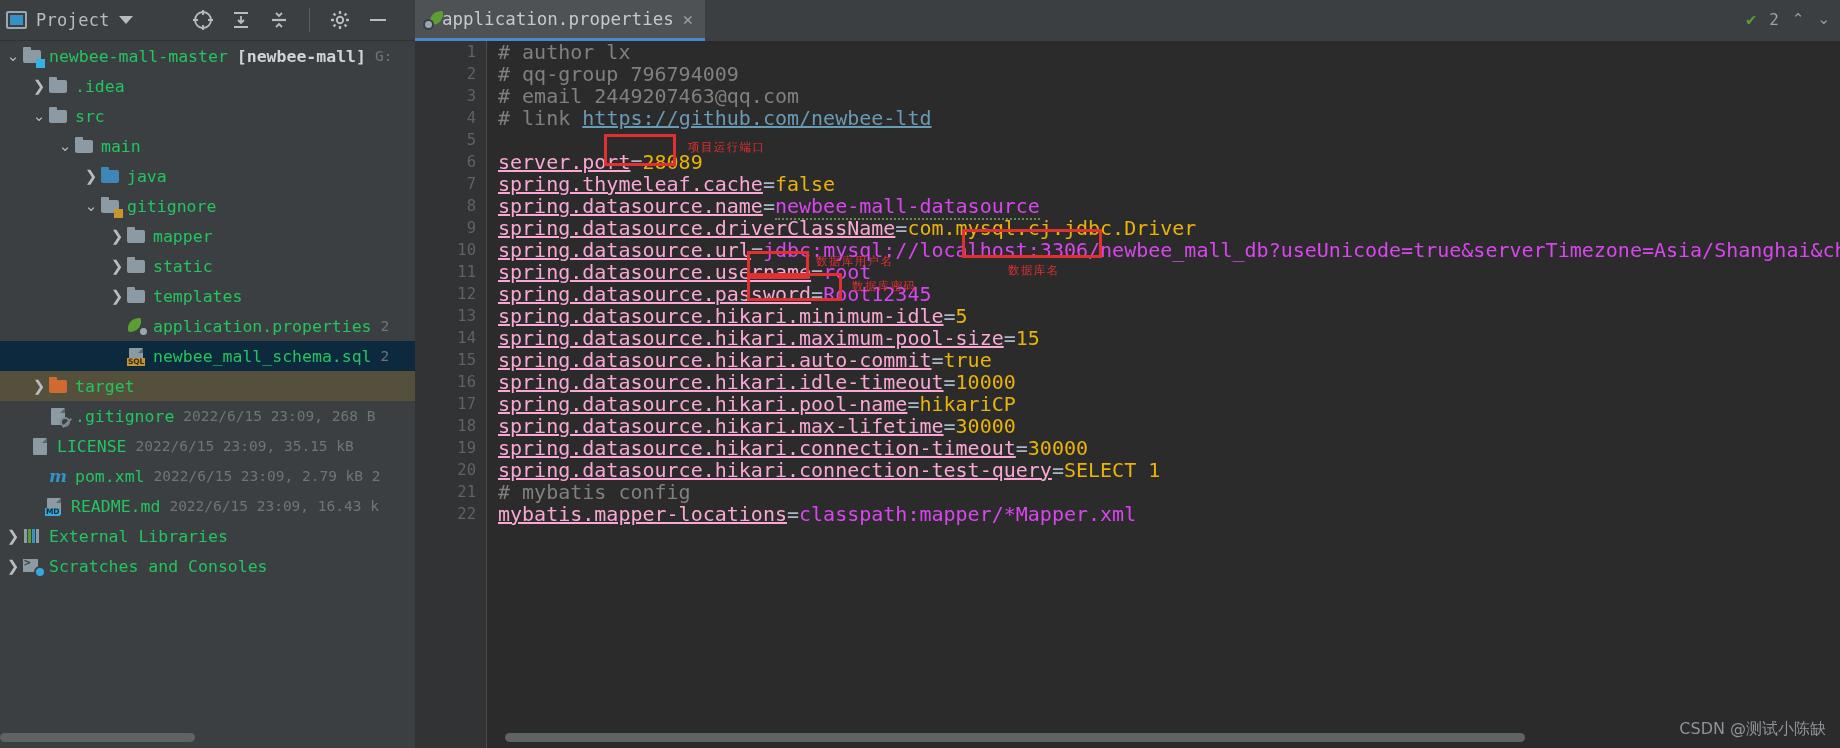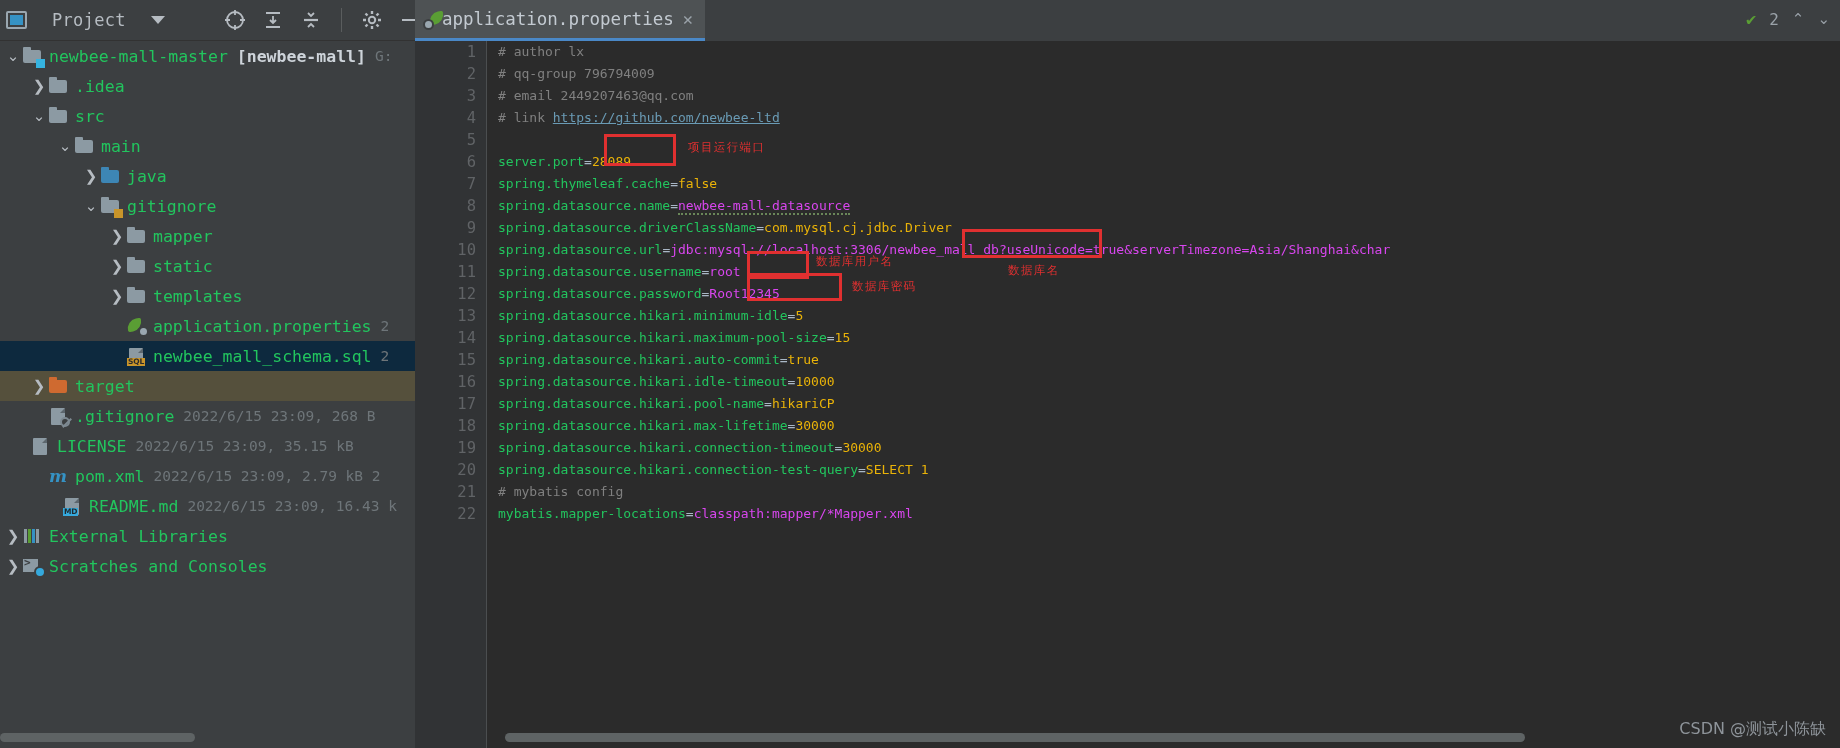--- a/index.html
+++ b/index.html
@@ -13,21 +13,21 @@
 
   
   #sidebar {
     position: absolute; left: 0; top: 0; width: 415px; height: 748px;
     background: #3c3f41;
   }
   #tool-header {
     height: 41px; background: #3c3f41; display: flex; align-items: center;
     padding: 0 6px; border-bottom: 1px solid #323232;
   }
-  .th-left { display: flex; align-items: center; gap: 25px; }
+  .th-left { display: flex; align-items: center; gap: 9px; }
   .proj-icon {
     width: 21px; height: 18px; border: 2px solid #9aa7b0; border-radius: 2px;
     display:flex; align-items:center; justify-content:center;
   }
   .proj-icon i { display:block; width: 13px; height: 10px; background: #3592c4; }
   #tool-title { color: #b6bcc2; font-size: 17px; letter-spacing: .3px; }
   .caret-down {
     width: 0; height: 0; border-left: 7px solid transparent;
     border-right: 7px solid transparent; border-top: 8px solid #b6bcc2;
   }
@@ -116,24 +116,24 @@
 
   #code-wrap { position:absolute; left:0; top:41px; right:0; bottom:0; background:#2b2b2b; }
   #gutter {
     position:absolute; left:0; top:0; width:72px; height:100%; background:#313335;
     border-right:1px solid #4b4e50;
   }
   .lnum { height:22px; line-height:22px; text-align:right; padding-right:10px;
           color:#606366; font-size:15.5px; }
   #code {
     position:absolute; left:83px; top:0; right:0; bottom:0; overflow:hidden;
-    font-size:13px; line-height:22px; white-space:pre; color:#a9b7c6;
+    font-size:20px; line-height:22px; white-space:pre; color:#a9b7c6;
   }
   .cl { height:22px; }
-  .k { color:#22c55e; }       
+  .k { color:#f9a8d4;text-decoration:underline; }       
   .e { color:#a9b7c6; }       
   .v { color:#eab308; }       
   .vg { color:#d946ef; }      
   .cm { color:#808080; }      
   .lnk { color:#6a9bb5; text-decoration: underline; }
   .sq { border-bottom: 2px dotted #6a8759; }
 
   
   .redbox { position:absolute; border:3px solid #e03030; pointer-events:none; }
   .cnlabel { position:absolute; color:#e03030; font-size:11.5px; letter-spacing:1.4px;
@@ -307,21 +307,21 @@
           <span class="meta">2022/6/15 23:09, 35.15 kB</span>
         </div>
         <div class="row" style="padding-left: 30px;">
           <span class="arrow blank">·</span>
           <span class="ico">
             <span class="mglyph">m</span>
           </span>
           <span class="lbl">pom.xml</span>
           <span class="meta">2022/6/15 23:09, 2.79 kB  2</span>
         </div>
-        <div class="row" style="padding-left: 44px;">
+        <div class="row" style="padding-left: 26px;">
           <span class="arrow blank">·</span>
           <span class="ico">
             <span class="doc"></span>
             <span class="tagbox md">MD</span>
           </span>
           <span class="lbl">README.md</span>
           <span class="meta">2022/6/15 23:09, 16.43 k</span>
         </div>
         <div class="row" style="padding-left: 4px;">
           <span class="arrow">❯</span>

